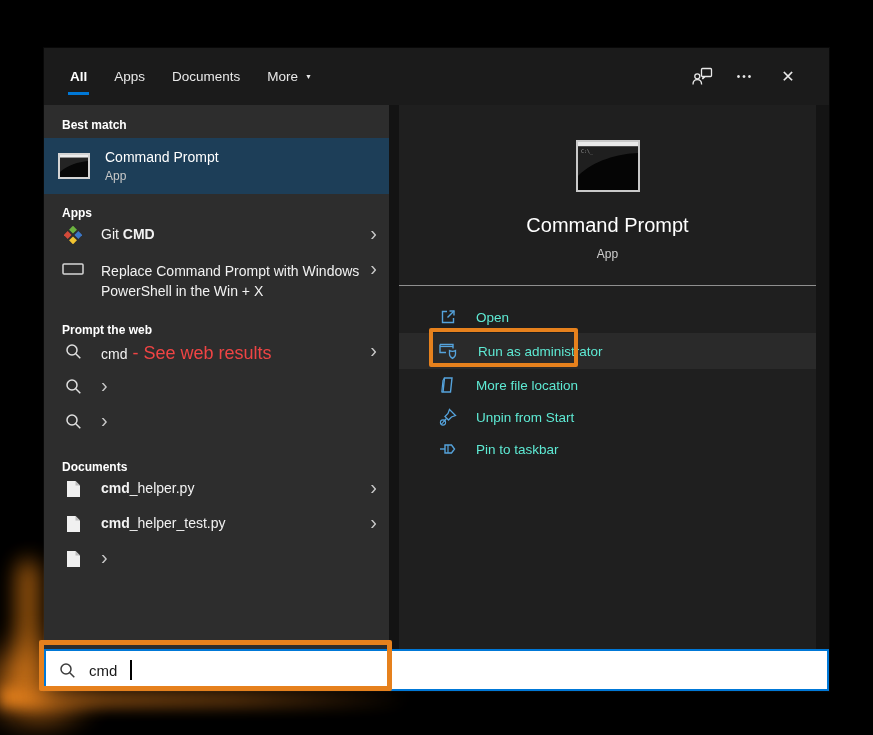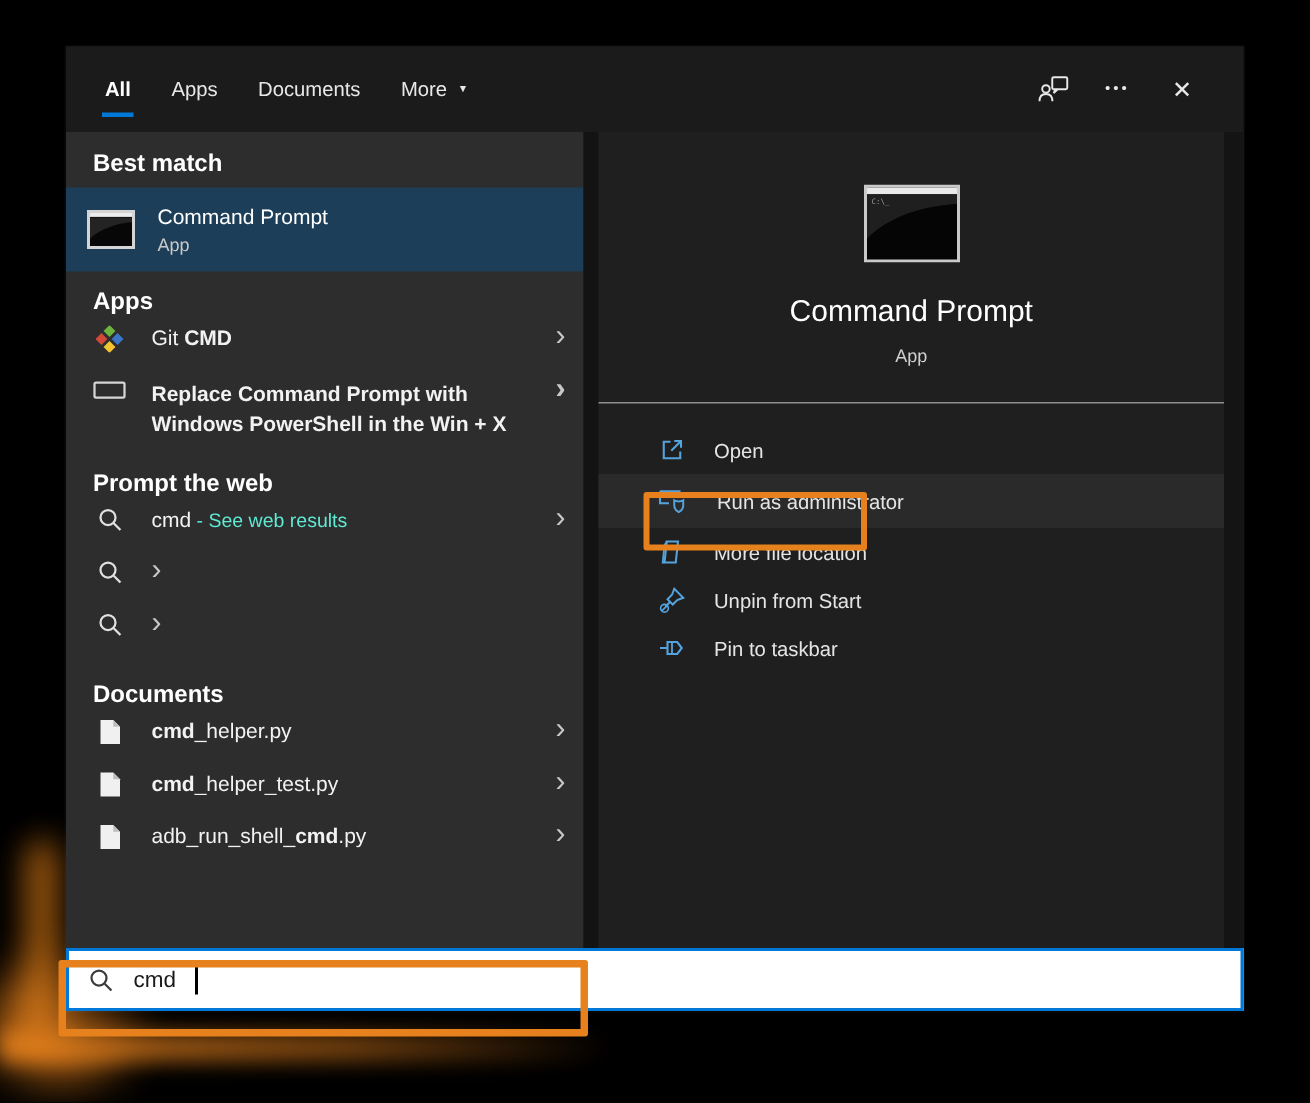--- a/index.html
+++ b/index.html
@@ -9,21 +9,21 @@
   
   .glow-corner{position:absolute;left:18px;top:560px;width:24px;height:138px;background:#cf7413;
                border-radius:14px;filter:blur(11px);opacity:.85;}
   .glow-blob{position:absolute;left:-8px;top:645px;width:95px;height:75px;background:#e6811d;
              border-radius:50%;filter:blur(16px);opacity:.75;}
   .glow-bottom{position:absolute;left:0px;top:687px;width:425px;height:20px;
                background:linear-gradient(90deg,rgba(230,129,29,.95) 0%,rgba(230,129,29,.55) 55%,rgba(230,129,29,0) 96%);
                filter:blur(7px);}
 
   
-  .window{position:absolute;left:44px;top:31px;width:785px;height:643px;background:#1d1d1d;
+  .window{position:absolute;left:44px;top:48px;width:785px;height:643px;background:#1d1d1d;
           box-shadow:0 0 0 1px rgba(255,255,255,.03),0 10px 30px rgba(0,0,0,.7);}
 
   
   .tabbar{position:absolute;left:0;top:0;right:0;height:57px;background:#1b1b1b;
           display:flex;align-items:center;padding:0 26px;box-sizing:border-box;}
   .tab{position:relative;height:100%;display:flex;align-items:center;padding:0 12px;margin-right:3px;
        font-size:13.5px;color:#e8e8e8;cursor:pointer;}
   .tab:first-child{margin-left:-12px;}
   .tab.selected{font-weight:bold;color:#fff;}
   .tab.selected::after{content:"";position:absolute;left:10px;right:10px;bottom:10px;height:3px;
@@ -35,43 +35,43 @@
   .hbtn.ellipsis{font-size:10px;letter-spacing:2px;color:#e8e8e8;}
   .hbtn.close{font-size:16px;}
 
   
   .body{position:absolute;left:0;top:57px;right:0;bottom:42px;display:flex;}
   .left-panel{width:345px;background:#2d2d2d;overflow:hidden;flex:none;}
   .gutter{width:10px;background:#131313;flex:none;}
   .right-panel{flex:1;background:#1f1f1f;border-right:13px solid #141414;position:relative;box-sizing:border-box;}
 
   
-  .section-header{padding:12px 18px 6px;font-size:16px;font-weight:bold;color:#fff;}
+  .section-header{padding:12px 18px 6px;font-size:12px;font-weight:bold;color:#fff;}
   .best-row{height:56px;background:var(--selection-blue,#1d3e58);display:flex;align-items:center;
             padding:0 14px;gap:15px;cursor:pointer;}
   .best-texts{display:flex;flex-direction:column;gap:4px;}
   .best-title{font-size:14px;color:#fff;}
   .best-sub{font-size:12px;color:#c9c9c9;}
   .item-row{height:35px;display:flex;align-items:flex-start;padding:0 12px 0 16px;cursor:pointer;}
   .item-row .icon-cell{width:26px;display:flex;justify-content:center;margin-right:15px;flex:none;}
   .item-row .label{flex:1;font-size:14px;color:#f2f2f2;white-space:nowrap;overflow:hidden;}
-  .item-row.two-line{height:50px;font-weight:bold;}
+  .item-row.two-line{height:50px;}
   .item-row.two-line .label{white-space:normal;line-height:20px;font-size:14px;}
   .chevron{font-size:20px;color:#c8c8c8;line-height:14px;padding-bottom:4px;flex:none;}
-  .dim{color:#5eead4;font-size:13px;}
+  .dim{color:#ef4444;font-size:18px;}
   b{font-weight:bold;}
 
   
   .preview{padding-top:35px;text-align:center;}
   .preview-title{margin-top:22px;font-size:20px;color:#fff;font-weight:400;}
   .preview-sub{margin-top:10px;font-size:12px;color:#cfcfcf;}
   .divider{height:1px;background:#8f8f8f;margin-top:24px;}
   .actions{margin-top:15px;}
   .action-row{height:32px;display:flex;align-items:center;padding-left:40px;gap:19px;cursor:pointer;}
-  .action-row .alabel{font-size:13.5px;color:#e5e5e5;}
+  .action-row .alabel{font-size:13.5px;color:#5eead4;}
   .action-row.hl{background:#2a2a2a;height:36px;}
 
   
   .searchbar{position:absolute;left:0;right:0;bottom:0;height:42px;background:#fff;
              border:2px solid var(--accent-blue,#0078d7);box-sizing:border-box;
              display:flex;align-items:center;padding-left:13px;gap:13px;cursor:text;}
   .search-text{font-size:15px;color:#191919;}
   .caret-bar{width:1.5px;height:20px;background:#000;animation:blink 1.1s steps(1) infinite;}
   @keyframes blink{50%{opacity:0;}}
 
@@ -228,21 +228,20 @@
           <span class="chevron">›</span>
         </div>
 
         <div class="item-row">
           <span class="icon-cell">
             <svg width="15" height="18" viewBox="0 0 15 18">
               <path d="M1 1 H9.5 L14 5.5 V17 H1 Z" fill="#f0f0f0"></path>
               <path d="M9.5 1 L9.5 5.5 L14 5.5" fill="#bdbdbd"></path>
             </svg>
           </span>
-          <span class="label"><span>adb_run_shell_</span><b>cmd</b><span>.py</span></span>
           <span class="chevron">›</span>
         </div>
 
       </div>
 
       <div class="gutter"></div>
 
       <div class="right-panel">
         <div class="preview">
           <svg width="64" height="52" viewBox="0 0 64 52" style="margin:0 auto;">

